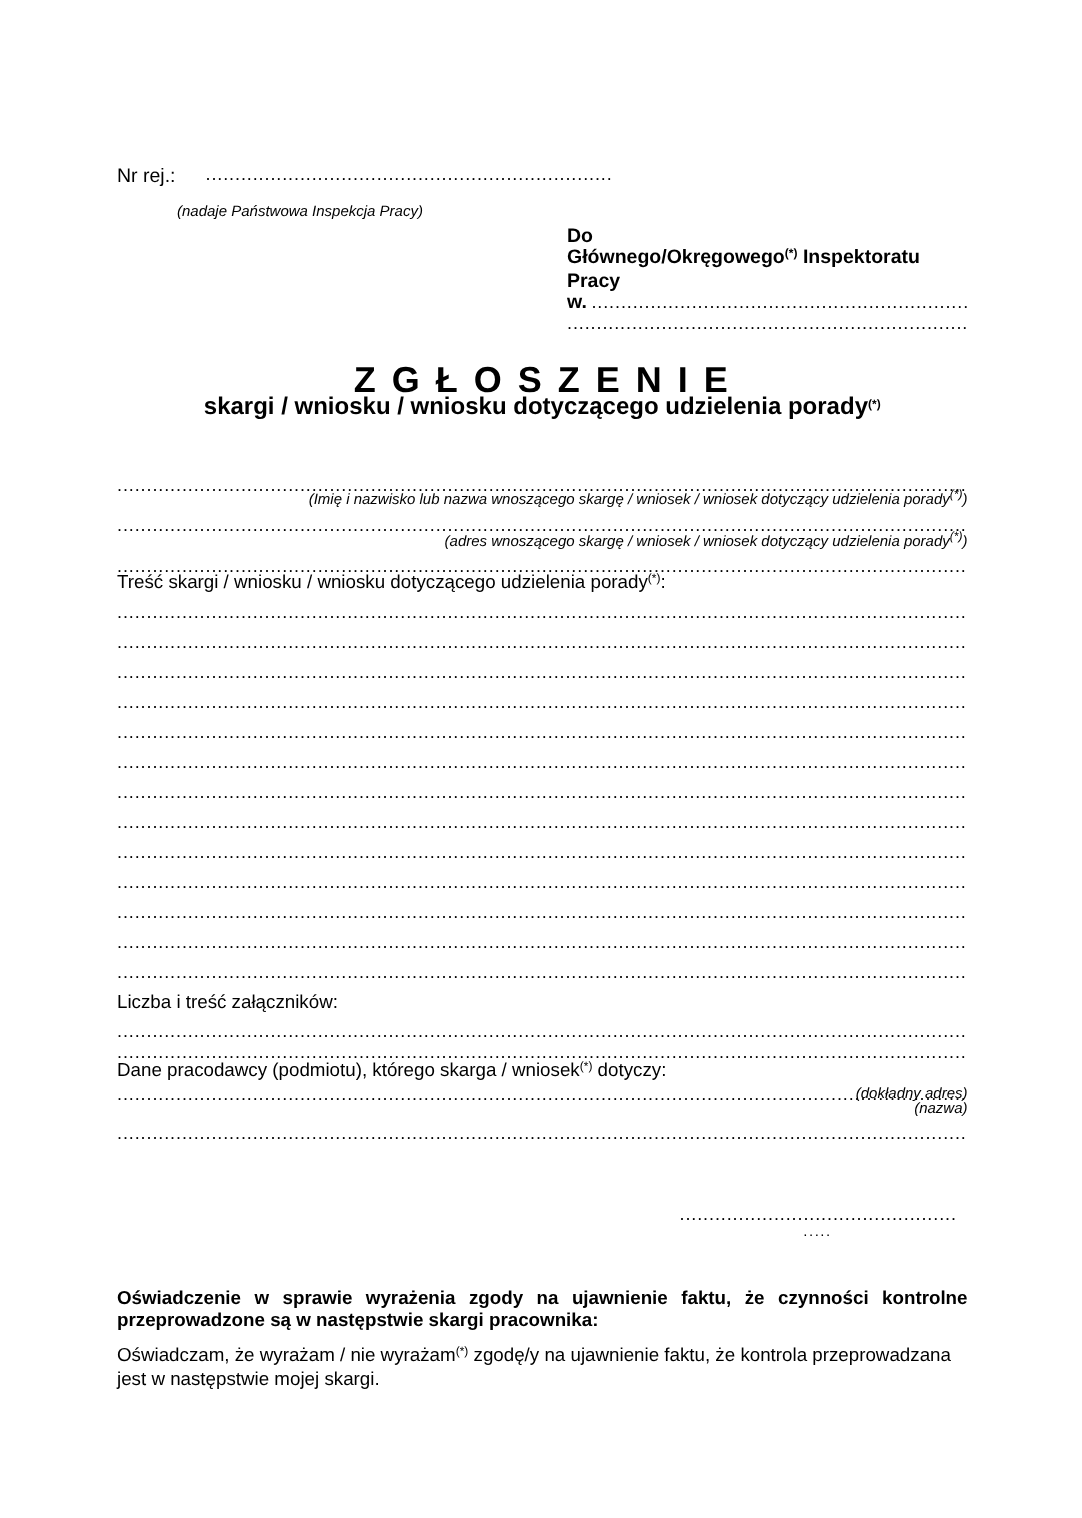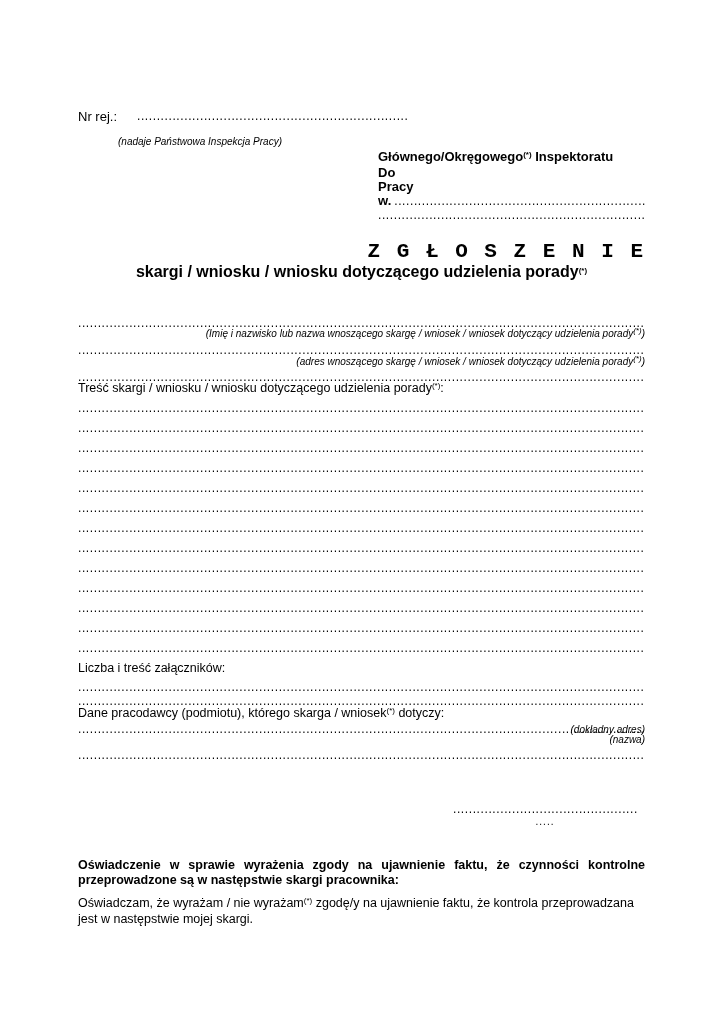--- a/index.html
+++ b/index.html
@@ -16,21 +16,21 @@
   .date-line { top:103px; left:0; width:100%; text-align:right; font-size:12px; }
 
   .nr-rej-row { top:109px; left:0; width:330px; display:flex; font-size:13px;gap:16px; }
   .nr-rej-row .label { white-space:nowrap; margin-right:4px; }
   .nr-caption { top:136px; left:40px; font-size:10px; font-style:italic; }
 
   .addressee { top:150px; left:300px; width:267px; font-size:13px; font-weight:bold; line-height:14px; }
   .addressee .row { display:flex; align-items:baseline; }
   .addressee .prefix { margin-right:3px; }
 
-  .title { top:240px; left:0; width:100%; text-align:right; font-size:21px; font-weight:bold; letter-spacing:2px;font-family:Liberation Mono, monospace; }
+  .title { top:240px; left:0; width:100%; text-align:center; font-size:24px; font-weight:bold; letter-spacing:2px; }
   .subtitle { top:263px; left:0; width:100%; text-align:center; font-size:16px; font-weight:bold; }
 
   .dots {
     overflow:hidden; white-space:nowrap;
     font-size:12px; letter-spacing:0.6px; font-weight:normal;
     height:14px; line-height:14px;
   }
   .dotline { left:0; width:100%; }
 
   .caption { left:0; width:100%; text-align:right; font-size:10px; font-style:italic; }
@@ -64,24 +64,24 @@
 <div class="content">
 
 
   <div class="abs nr-rej-row">
     <span class="label">Nr rej.:</span>
     <span class="dots" style="flex:1;">........................................................................................................................................................................................................................................................................</span>
   </div>
   <div class="abs nr-caption">(nadaje Państwowa Inspekcja Pracy)</div>
 
   <div class="abs addressee">
+    <div>Do</div>
     <div>
       <span>Głównego/Okręgowego</span><span class="sup">(*)</span><span> Inspektoratu</span>
     </div>
-    <div>Do</div>
     <div>Pracy</div>
     <div class="row">
       <span class="prefix">w.</span>
       <span class="dots" style="flex:1;">........................................................................................................................................................................................................................................................................</span>
     </div>
     <div class="dots">........................................................................................................................................................................................................................................................................</div>
   </div>
 
   <div class="abs title">Z G Ł O S Z E N I E</div>
   <div class="abs subtitle">

